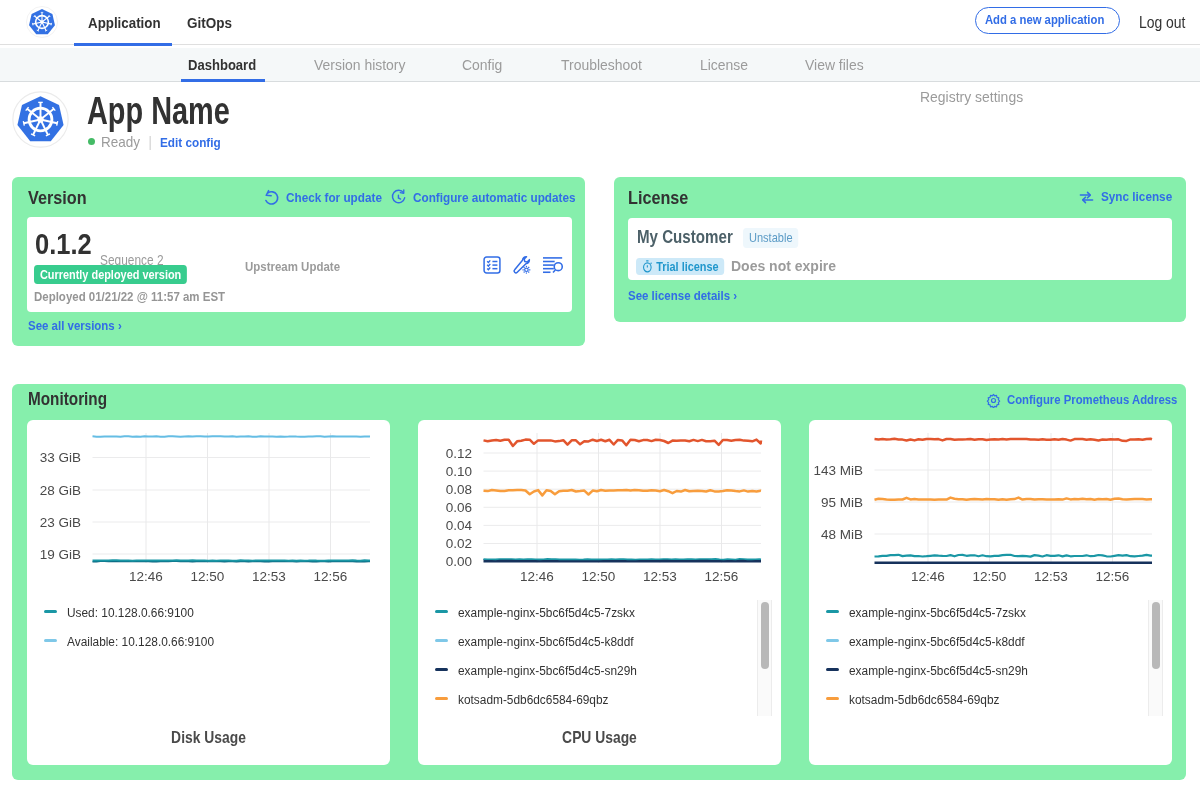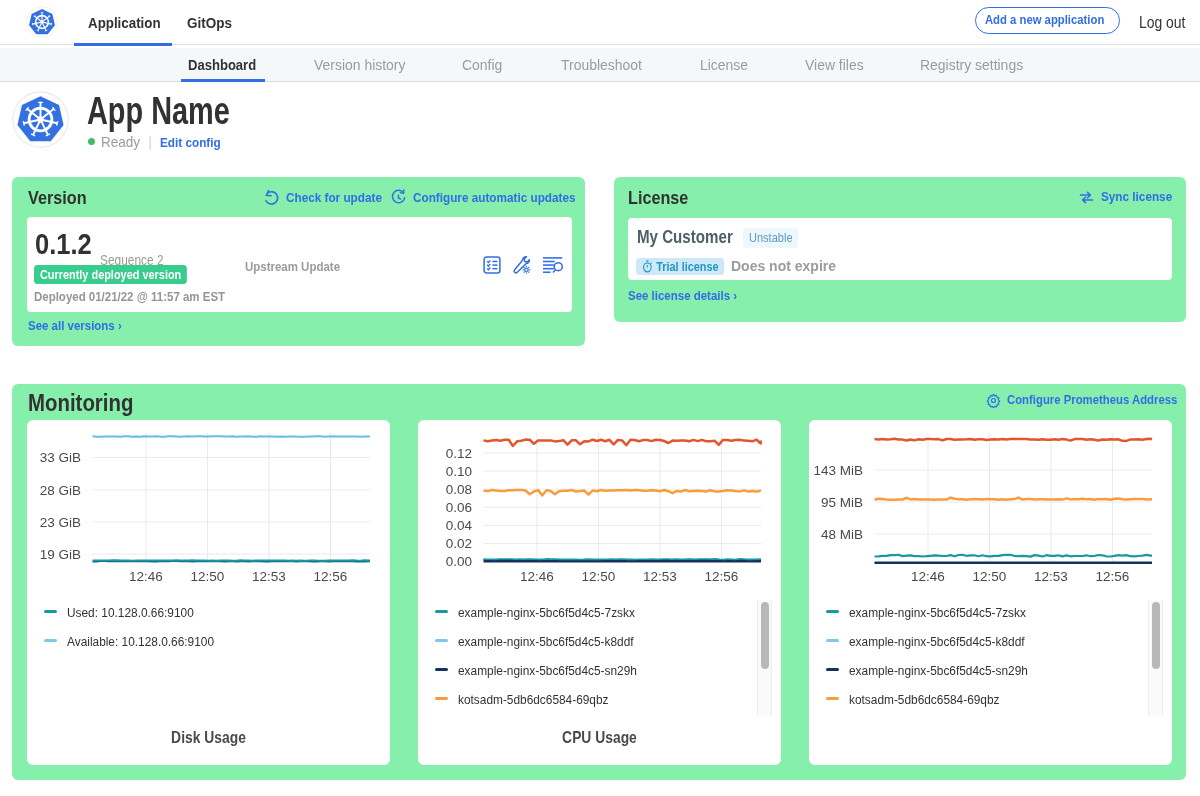--- a/index.html
+++ b/index.html
@@ -94,21 +94,21 @@
   <div class="logout"><span class="sq">Log out</span></div>
 </div>
 <div class="nav-underline"></div>
 <div class="subnav">
   <div class="subtab active" style="left:188px;"><span class="sq">Dashboard</span></div>
   <div class="subtab" style="left:314px;"><span class="sq93">Version history</span></div>
   <div class="subtab" style="left:462px;"><span class="sq93">Config</span></div>
   <div class="subtab" style="left:561px;"><span class="sq93">Troubleshoot</span></div>
   <div class="subtab" style="left:700px;"><span class="sq93">License</span></div>
   <div class="subtab" style="left:805px;"><span class="sq93">View files</span></div>
-  <div class="subtab" style="left:920px;"><span class="sq93">Registry settings</span></div>
+  <div class="subtab" style="left:920px;margin-top:32px;"><span class="sq93">Registry settings</span></div>
 </div>
 <div class="sub-underline"></div>
 
 <div class="apphead-logo"><svg viewBox="0 0 100 100" width="57" height="57">
 <circle cx="50" cy="50" r="48.5" fill="#ffffff" stroke="#ebebeb" stroke-width="2"></circle>
 <polygon points="50,9 82.5,24.7 90.5,59.8 68,88 32,88 9.5,59.8 17.5,24.7" fill="#3371e3"></polygon>
 <g stroke="#ffffff" fill="none">
 <circle cx="50" cy="50" r="20" stroke-width="5"></circle>
 <circle cx="50" cy="50" r="5.5" fill="#ffffff" stroke="none"></circle>
 <g stroke-width="3.4">
@@ -204,21 +204,21 @@
             <circle cx="12" cy="13.5" r="8.3"></circle>
             <path d="M12 9.5 v4.5"></path>
             <path d="M9.5 1.5 h5"></path>
             <path d="M19.3 6.8 l1.8-1.8"></path>
           </svg>Trial license</span><span class="noexpire">Does not expire</span></div>
   </div>
   <div class="abs bluelink" style="left:14px; top:111px; font-size:13.5px;"><span class="sq85">See license details <span class="chev">›</span></span></div>
 </div>
 
 <div class="card" style="left:12px; top:384px; width:1174px; height:396px;">
-  <div class="abs cardtitle" style="left:16px; top:5px; font-size:24px;"><span class="sq85">Monitoring</span></div>
+  <div class="abs cardtitle" style="left:16px; top:5px; font-size:18px;"><span class="sq85">Monitoring</span></div>
   <div class="abs bluelink" style="left:974px; top:8px;"><svg width="15" height="15" viewBox="0 0 24 24" fill="none" stroke="#326de6" stroke-width="1.9">
         <circle cx="12" cy="12" r="3.2"></circle>
         <path d="M12 2.2 l1.8 2.5 3 -0.8 0.7 3 3 0.8 -0.8 3 2.1 2.3 -2.1 2.3 0.8 3 -3 0.8 -0.7 3 -3 -0.8 -1.8 2.5 -1.8 -2.5 -3 0.8 -0.7 -3 -3 -0.8 0.8 -3 -2.1 -2.3 2.1 -2.3 -0.8 -3 3 -0.8 0.7 -3 3 0.8 z" stroke-linejoin="round"></path>
       </svg><span style="display:inline-block; transform:scaleX(0.84); transform-origin:0 50%; white-space:nowrap;">Configure Prometheus Address</span></div>
 
   <div class="chartcard" style="left:15px;">
     <svg width="363" height="175" viewBox="0 0 363 175" style="position:absolute; left:0; top:0;">
         <line x1="65.5" y1="37.5" x2="343.0" y2="37.5" stroke="#ebebec" stroke-width="1"></line>
         <line x1="65.5" y1="70" x2="343.0" y2="70" stroke="#ebebec" stroke-width="1"></line>
         <line x1="65.5" y1="102" x2="343.0" y2="102" stroke="#ebebec" stroke-width="1"></line>

